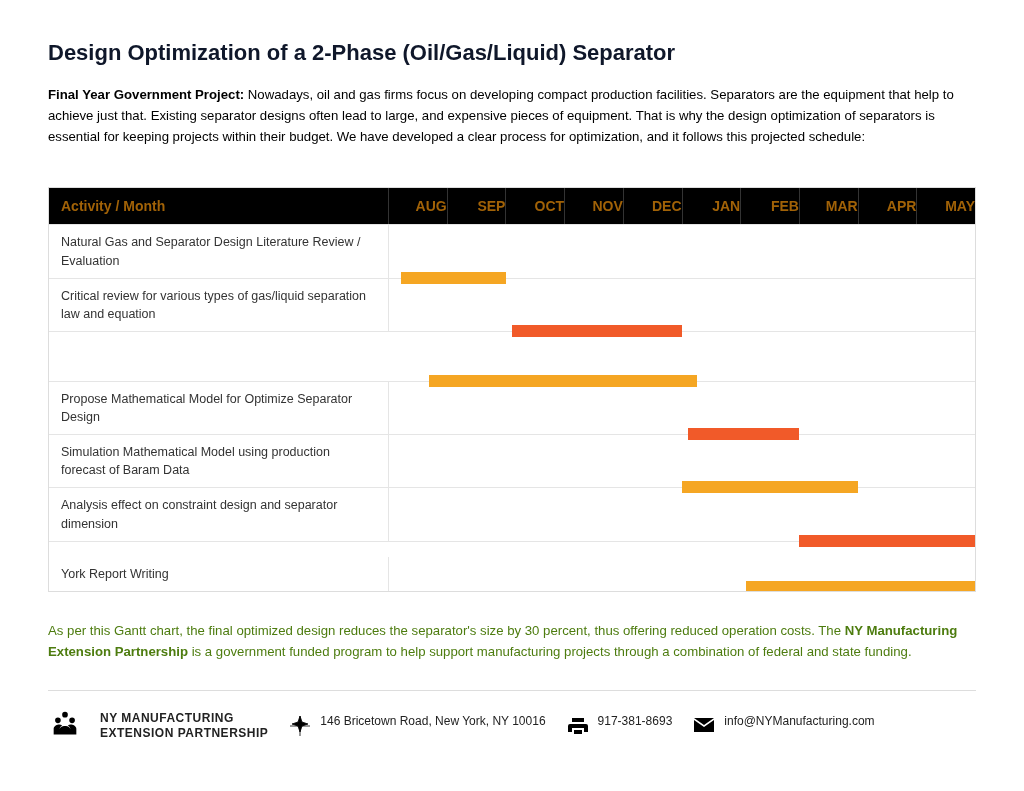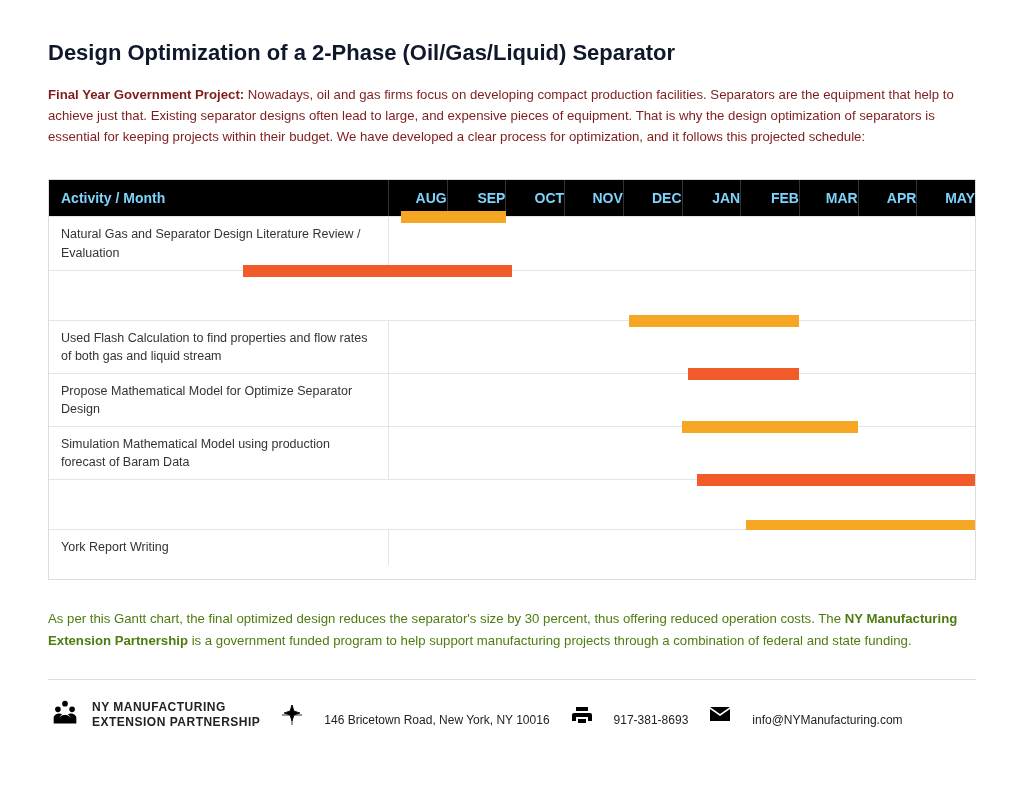--- a/index.html
+++ b/index.html
@@ -14,53 +14,53 @@
   }
   .title {
     color: #0f172a;
     font-size: 22px;
     font-weight: bold;
     margin-bottom: 18px;
   }
   .intro {
     font-size: 13.2px;
     line-height: 1.6;
-    color: #7f1d1d;
-    margin-bottom: 32px;
+    color: #000000;
+    margin-bottom: 40px;
   }
   .intro b { font-weight: bold; }
   .gantt {
     border: 1px solid #ddd;
     width: 100%;
     margin-bottom: 28px;
   }
   .gantt-header {
     display: flex;
     background: #000;
-    color: #7dd3fc;
+    color: #a16207;
     font-weight: bold;
     font-size: 14px;
   }
   .gantt-header .act-col {
     width: 340px;
     padding: 10px 12px;
     border-right: 1px solid #333;
   }
   .gantt-header .month-col {
     flex: 1;
     text-align: right;
     padding: 10px 0;
     border-right: 1px solid #333;
   }
   .gantt-header .month-col:last-child { border-right: none; }
   .gantt-row {
     display: flex;
     border-top: 1px solid #e5e5e5;
     min-height: 50px;
-    align-items: flex-start;
+    align-items: flex-end;
   }
   .gantt-row .act-col {
     width: 340px;
     padding: 8px 12px;
     font-size: 12.5px;
     line-height: 1.45;
     color: #333;
     display: flex;
     align-items: center;
     border-right: 1px solid #e5e5e5;
@@ -112,25 +112,26 @@
   .footer .org {
     display: flex;
     align-items: center;
     gap: 10px;
   }
   .footer .org-name {
     font-weight: bold;
     font-size: 12px;
     line-height: 1.25;
     letter-spacing: 0.5px;
+    margin-left: 8px;
   }
   .footer .item {
     display: flex;
-    align-items: flex-end;
-    gap: 20px;
+    align-items: flex-start;
+    gap: 8px;
   }
   .icon {
     width: 24px;
     height: 24px;
     display: inline-block;
   }
   .icon-big { width: 34px; height: 34px; }
 </style>
 </head>
 <body>
@@ -167,36 +168,36 @@
         <div class="month-cell"></div>
         <div class="month-cell"></div>
         <div class="month-cell"></div>
         <div class="month-cell"></div>
         <div class="month-cell"></div>
         <div class="month-cell"></div>
         <div class="bar c-amber" style="left: 2%; width: 18%;"></div>
       </div>
     </div>
     <div class="gantt-row">
+      <div class="act-col">Critical review for various types of gas/liquid separation law and equation</div>
       <div class="bar-area">
         <div class="month-cell"></div>
         <div class="month-cell"></div>
         <div class="month-cell"></div>
         <div class="month-cell"></div>
         <div class="month-cell"></div>
         <div class="month-cell"></div>
         <div class="month-cell"></div>
         <div class="month-cell"></div>
         <div class="month-cell"></div>
         <div class="month-cell"></div>
         <div class="bar c-orange" style="left: 21%; width: 29%;"></div>
       </div>
     </div>
     <div class="gantt-row">
-      <div class="act-col">Used Flash Calculation to find properties and flow rates of both gas and liquid stream</div>
       <div class="bar-area">
         <div class="month-cell"></div>
         <div class="month-cell"></div>
         <div class="month-cell"></div>
         <div class="month-cell"></div>
         <div class="month-cell"></div>
         <div class="month-cell"></div>
         <div class="month-cell"></div>
         <div class="month-cell"></div>
         <div class="month-cell"></div>
@@ -230,20 +231,21 @@
         <div class="month-cell"></div>
         <div class="month-cell"></div>
         <div class="month-cell"></div>
         <div class="month-cell"></div>
         <div class="month-cell"></div>
         <div class="month-cell"></div>
         <div class="bar c-amber" style="left: 50%; width: 30%;"></div>
       </div>
     </div>
     <div class="gantt-row">
+      <div class="act-col">Analysis effect on constraint design and separator dimension</div>
       <div class="bar-area">
         <div class="month-cell"></div>
         <div class="month-cell"></div>
         <div class="month-cell"></div>
         <div class="month-cell"></div>
         <div class="month-cell"></div>
         <div class="month-cell"></div>
         <div class="month-cell"></div>
         <div class="month-cell"></div>
         <div class="month-cell"></div>

